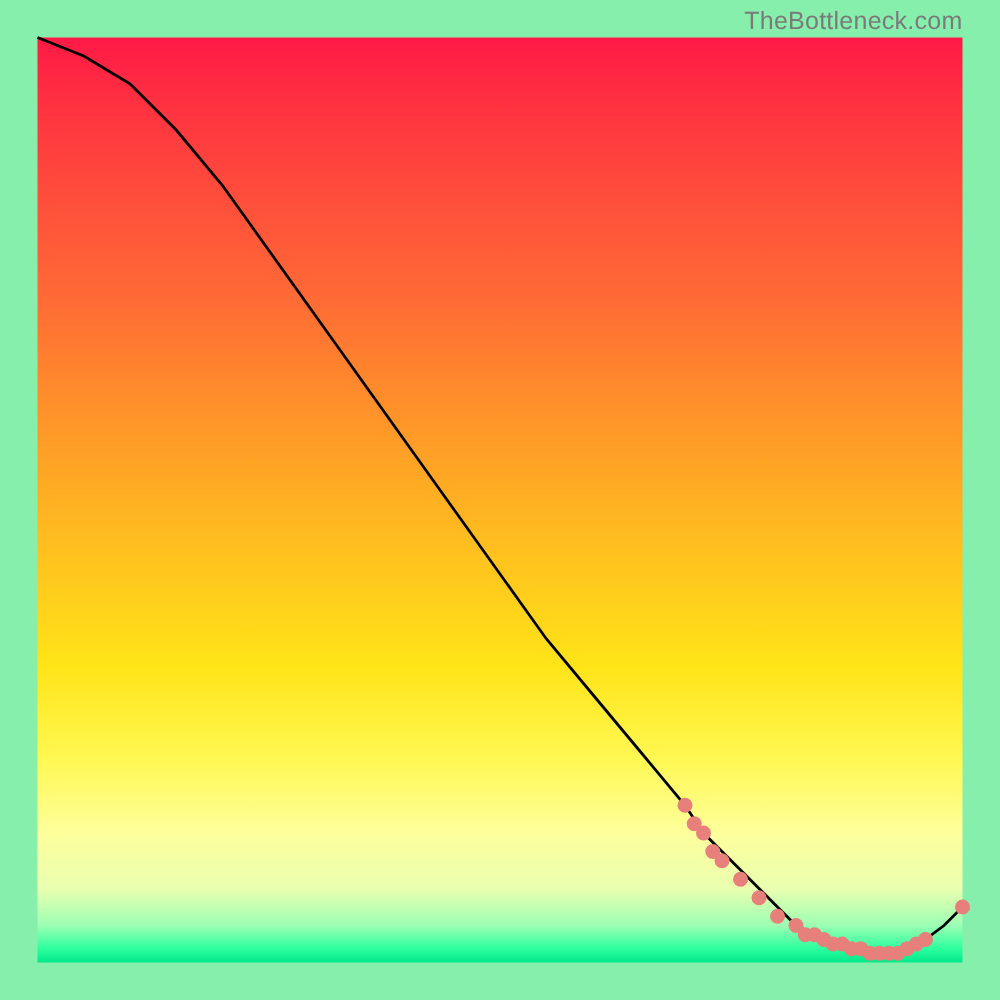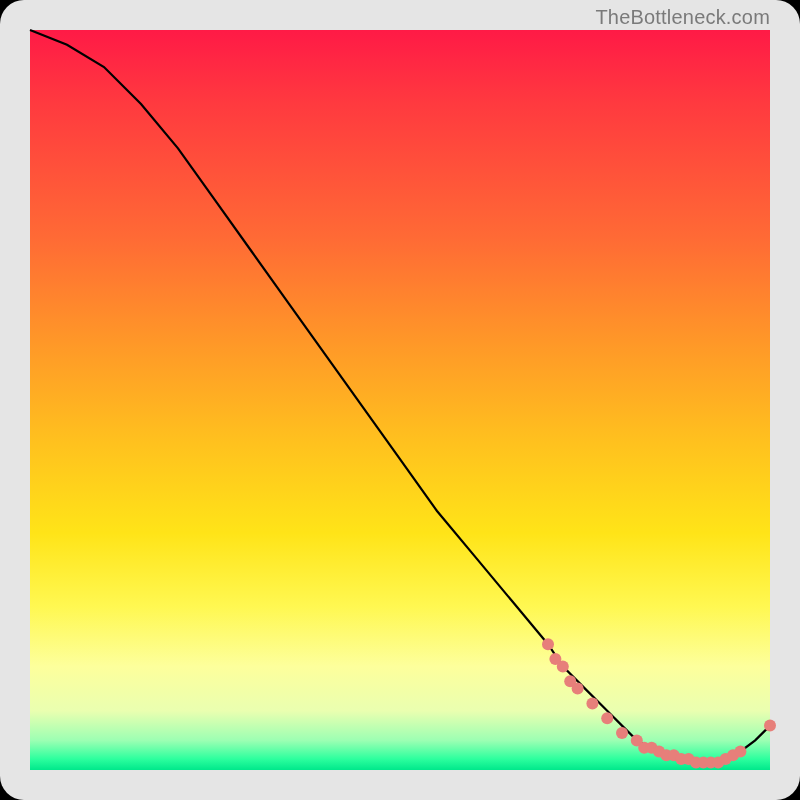--- a/index.html
+++ b/index.html
@@ -9,22 +9,21 @@
     height: 800px;
     background: #000;
     overflow: hidden;
   }
   .frame {
     position: absolute;
     left: 0;
     top: 0;
     width: 800px;
     height: 800px;
-    background: #e5e5e5;
-    border-radius: 24px;
+    background: #86efac;
   }
   .plot {
     position: absolute;
     left: 30px;
     top: 30px;
     width: 740px;
     height: 740px;
     
     background: linear-gradient(to bottom,
       #ff1a46 0%,

